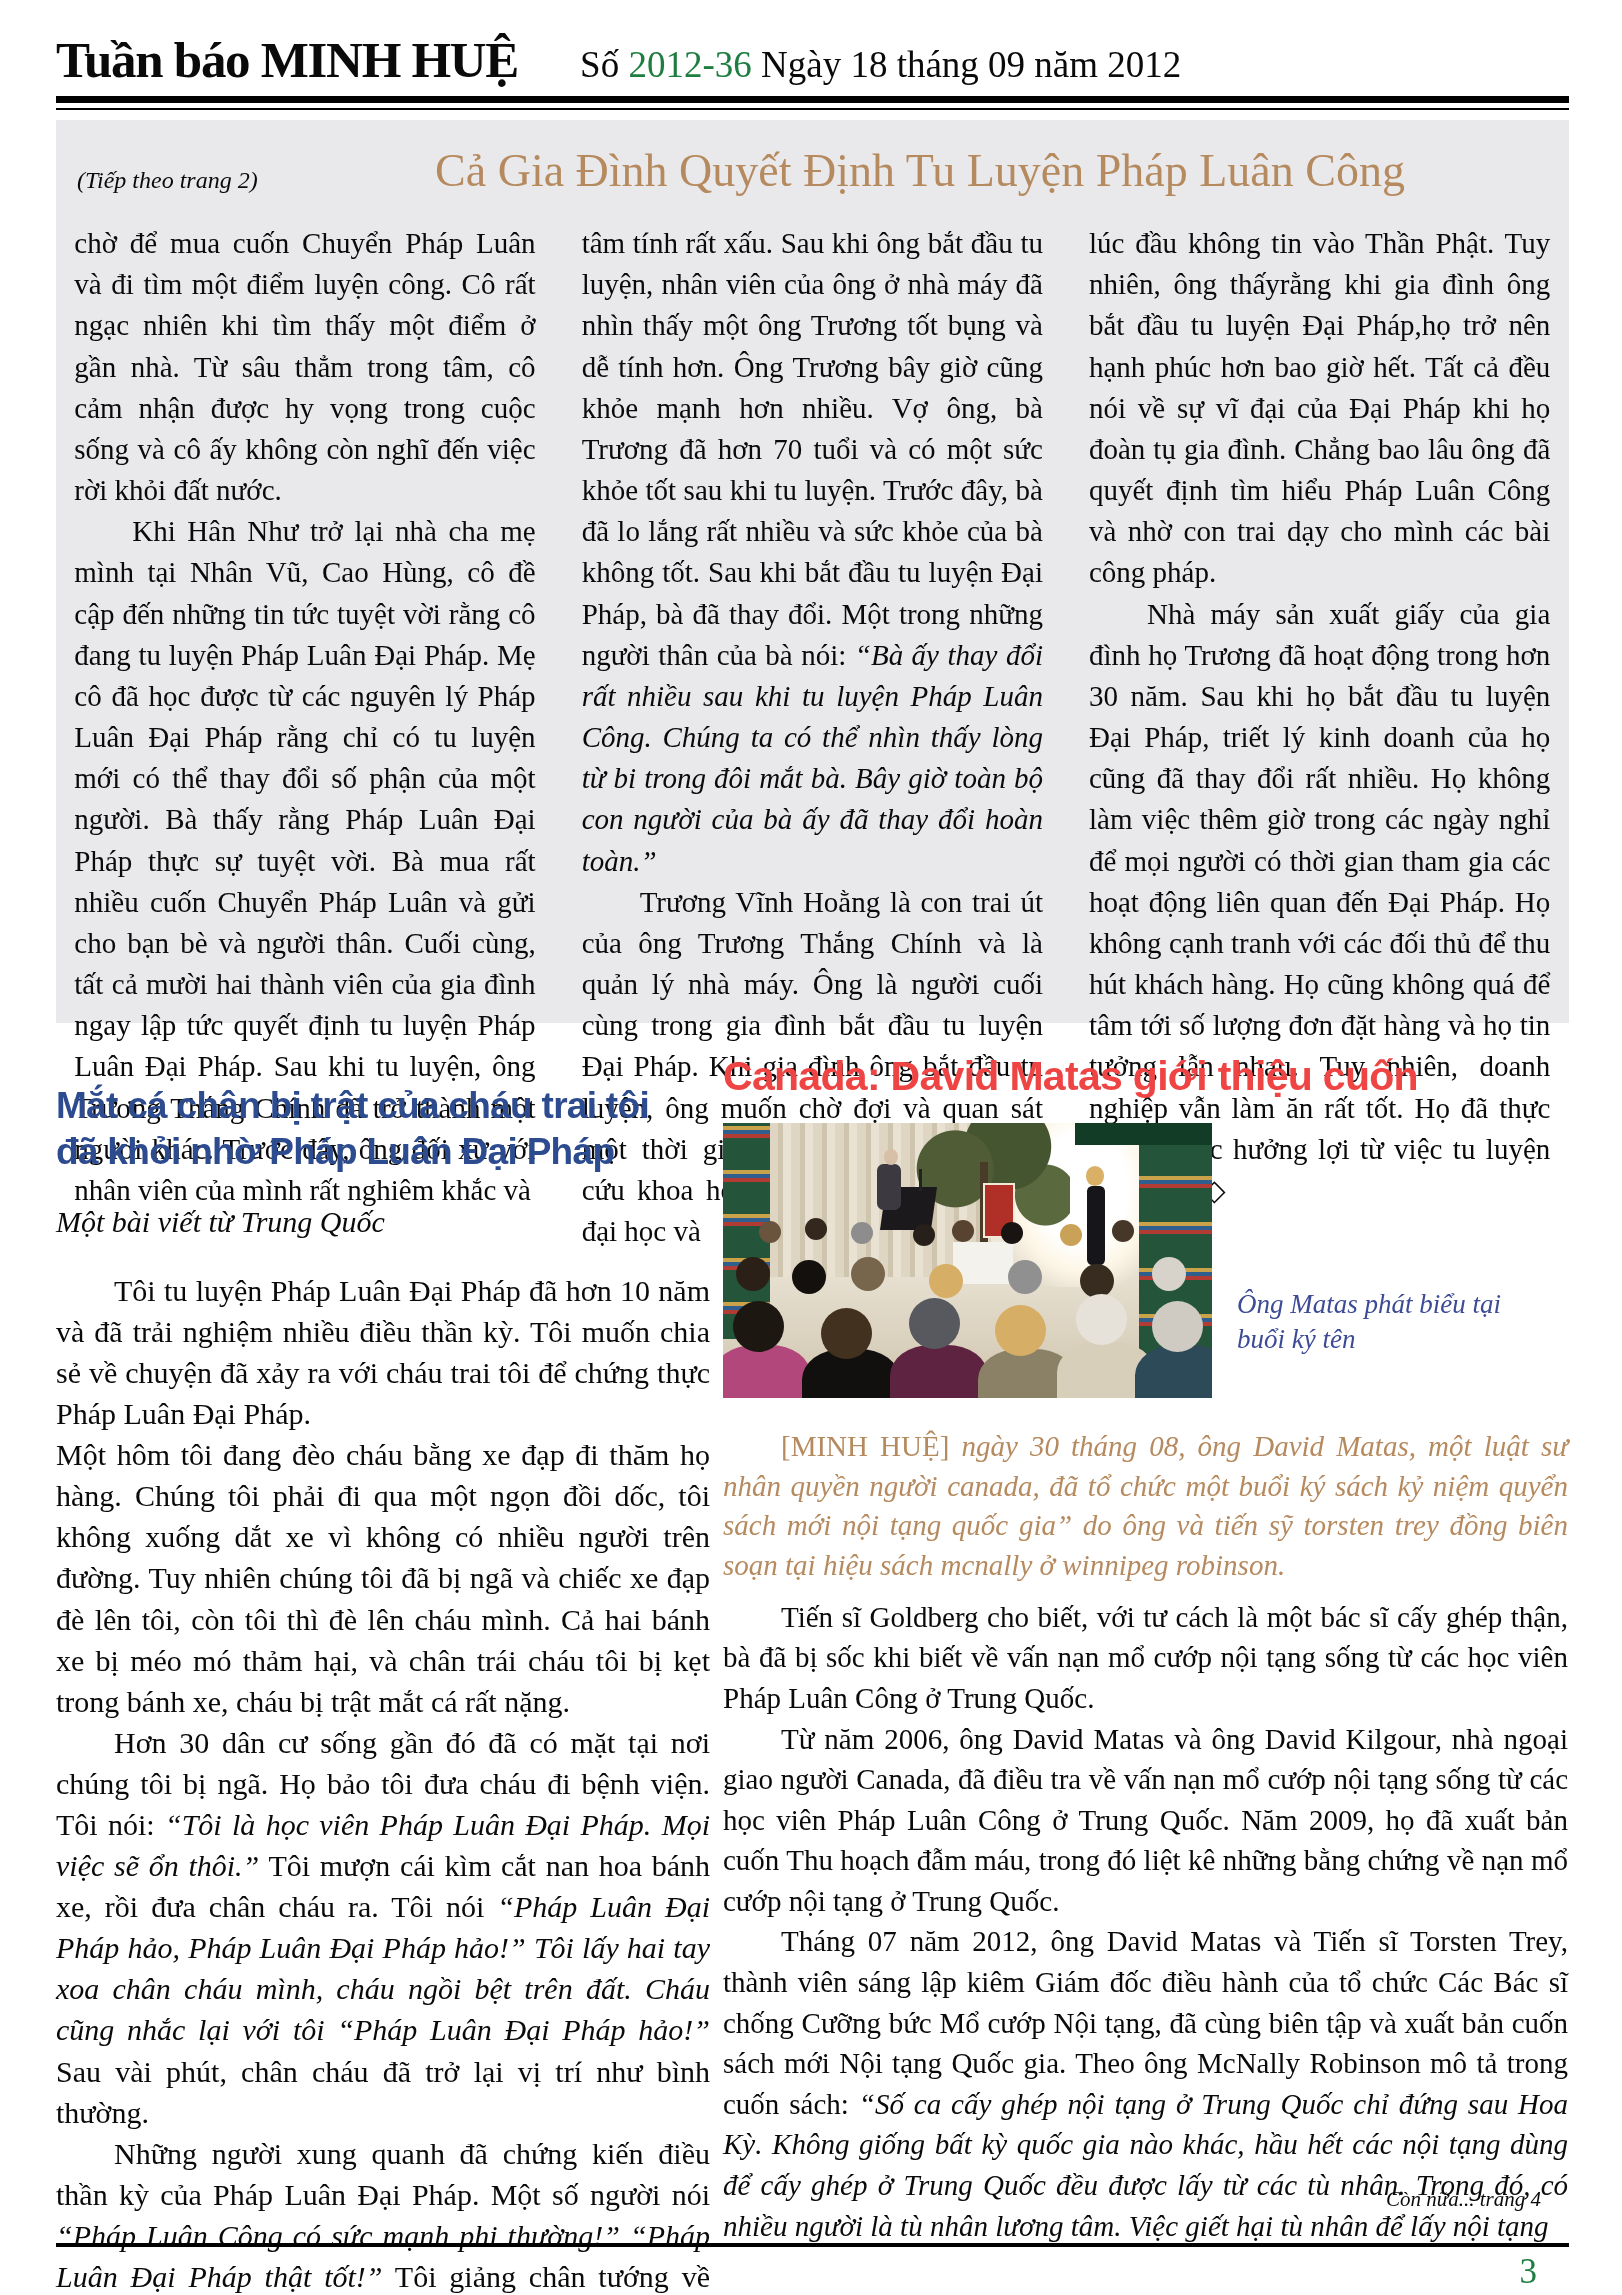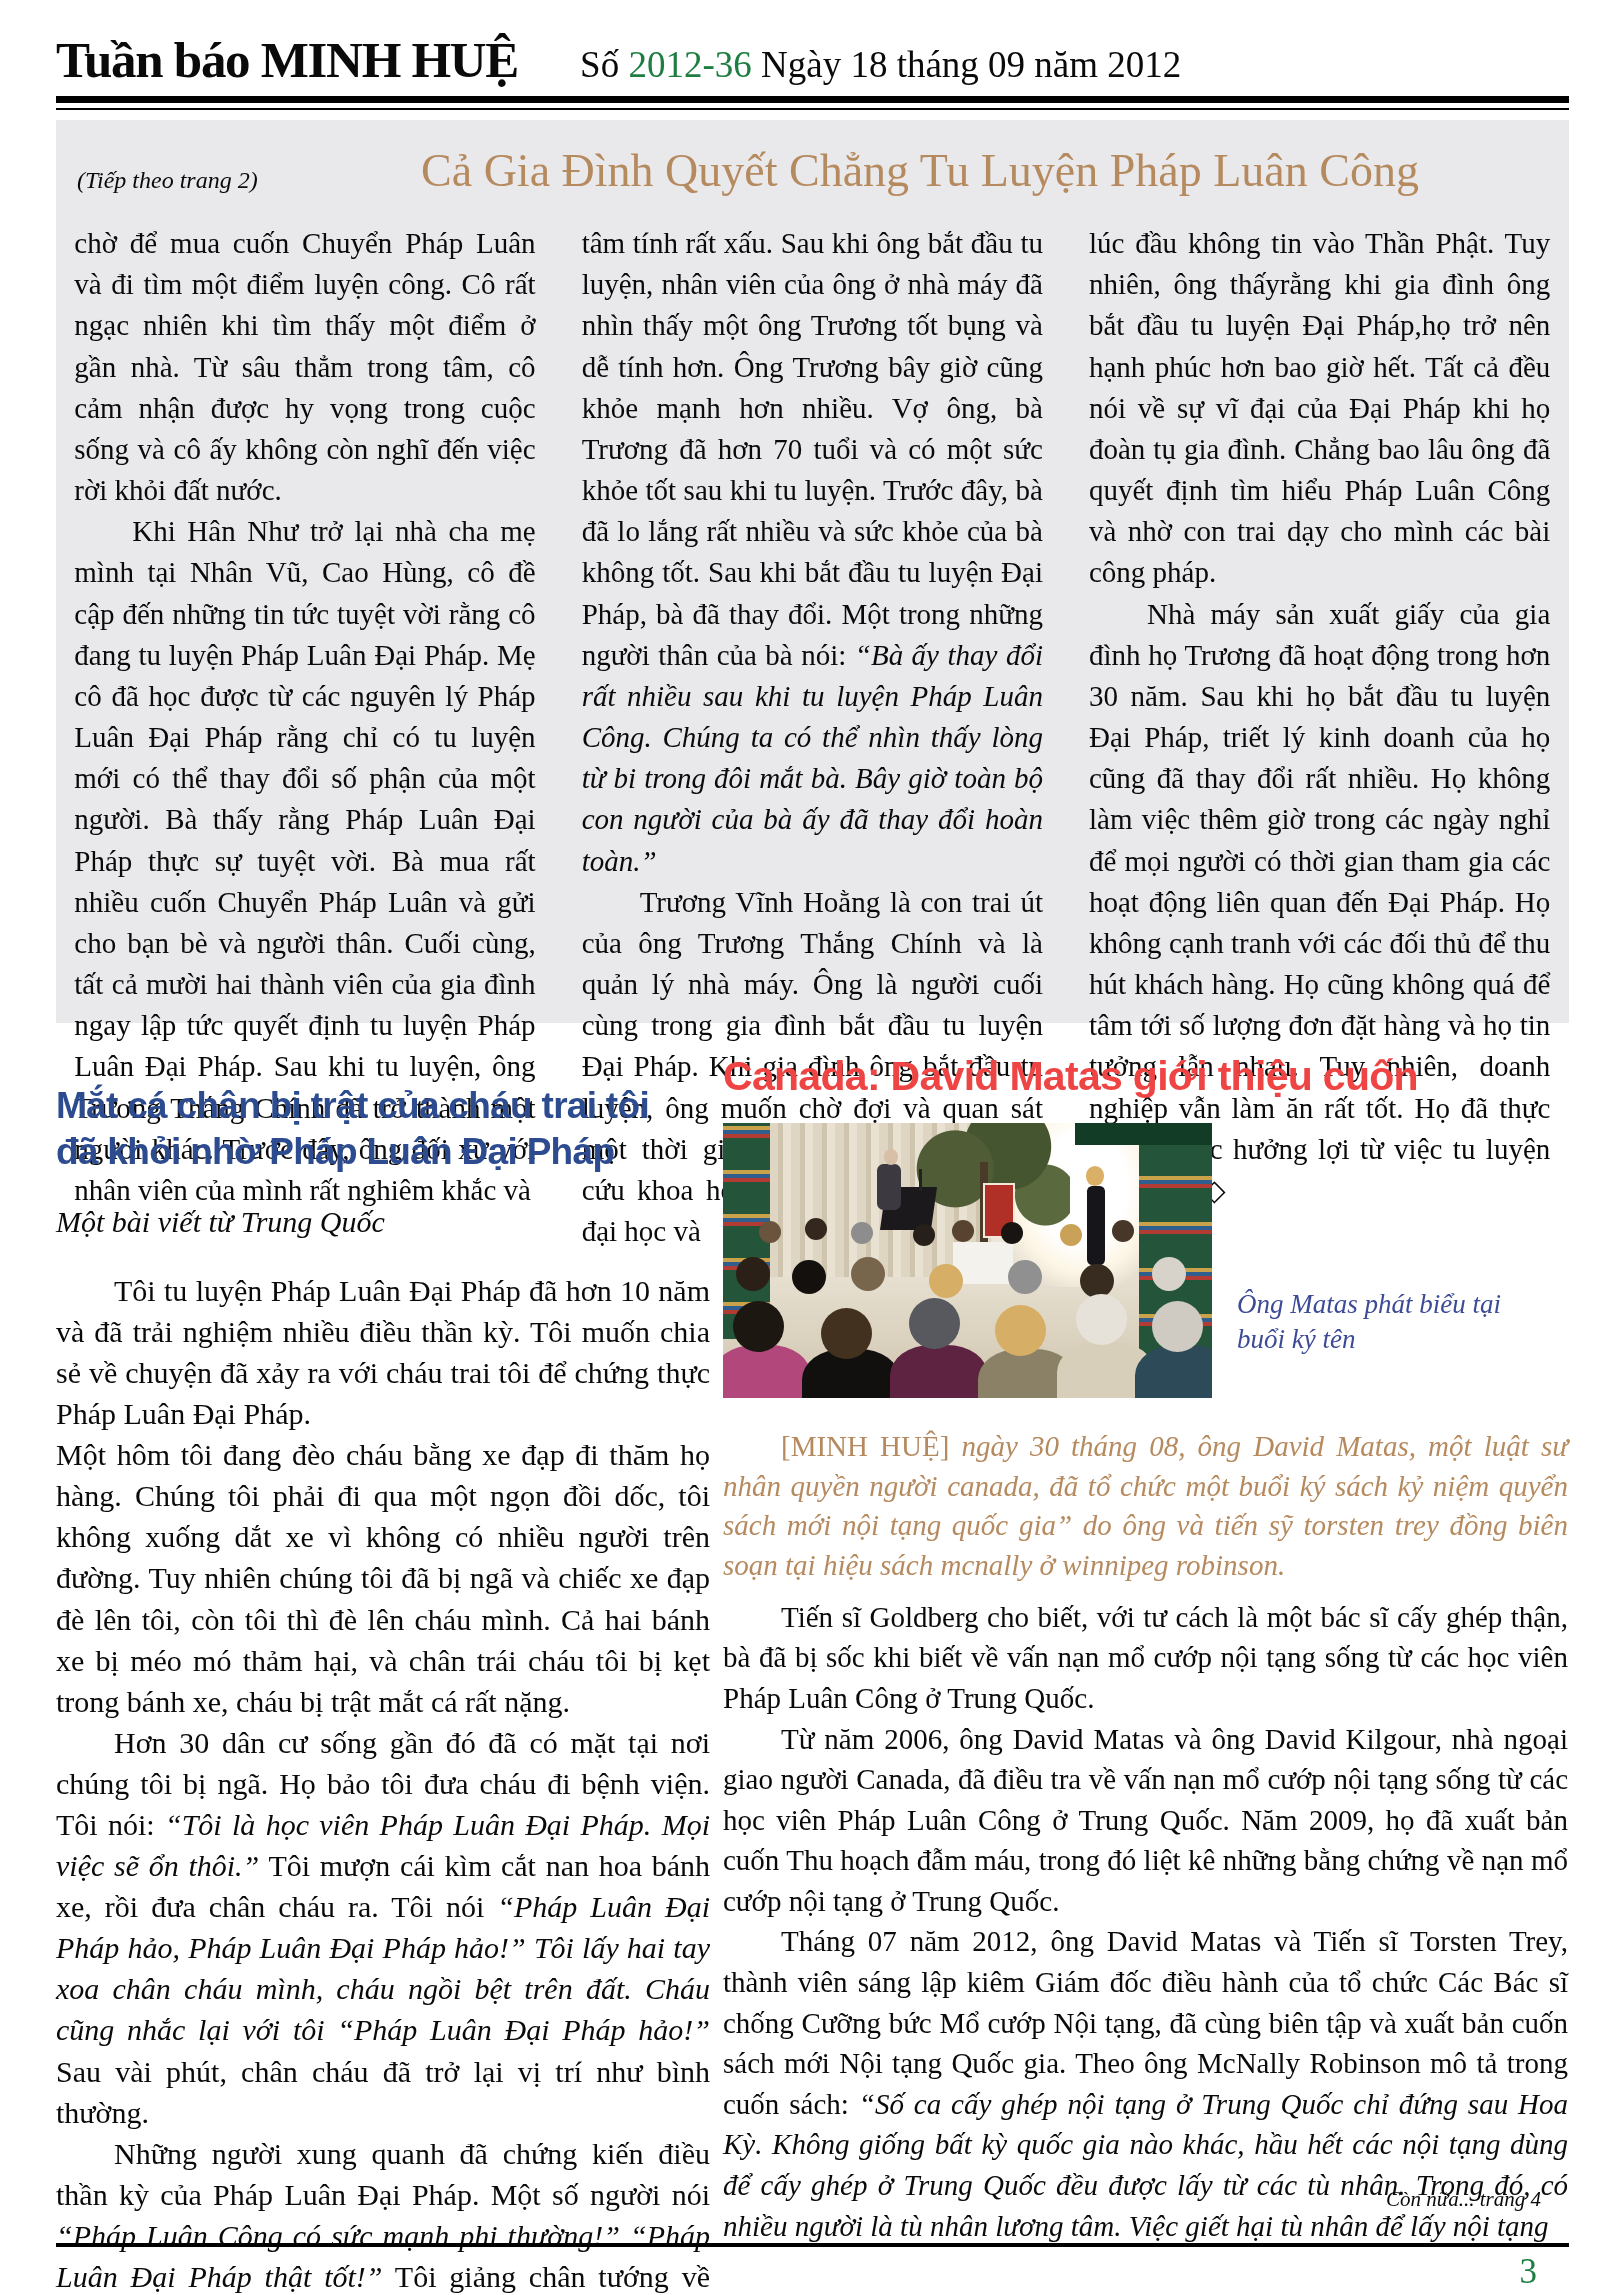--- a/index.html
+++ b/index.html
@@ -86,21 +86,21 @@
 <div class="page">
 
   <div class="header">
     <div class="brand">Tuần báo MINH HUỆ</div>
     <div class="issue"><span>Số </span><span class="num">2012-36</span><span> Ngày 18 tháng 09 năm 2012</span></div>
   </div>
   <div class="header-rule"></div>
 
   <div class="gray-box">
     <div class="cont-note">(Tiếp theo trang 2)</div>
-    <div class="gray-title">Cả Gia Đình Quyết Chẳng Tu Luyện Pháp Luân Công</div>
+    <div class="gray-title">Cả Gia Đình Quyết Định Tu Luyện Pháp Luân Công</div>
     <div class="gbox-cols">
       <div class="gbox-col">
           <p><span>chờ để mua cuốn Chuyển Pháp Luân và đi tìm một điểm  luyện công. Cô rất ngạc nhiên khi tìm thấy một điểm ở gần nhà. Từ sâu thẳm trong tâm, cô cảm nhận được hy vọng trong cuộc sống và cô ấy không còn nghĩ đến việc rời khỏi đất nước.</span></p>
           <p class="indent"><span>Khi Hân Như trở lại nhà cha mẹ mình tại Nhân Vũ, Cao Hùng, cô đề cập đến những tin tức tuyệt vời rằng cô đang tu luyện Pháp Luân Đại Pháp. Mẹ cô đã học được từ các nguyên lý Pháp Luân Đại Pháp rằng chỉ có tu luyện mới có thể thay đổi số phận của một người. Bà thấy rằng Pháp Luân Đại Pháp thực sự tuyệt vời. Bà mua rất nhiều cuốn Chuyển Pháp Luân và gửi cho bạn bè và người thân. Cuối cùng, tất cả mười hai thành viên của gia đình ngay lập tức quyết định tu luyện Pháp Luân Đại Pháp. Sau khi tu luyện, ông Trương Thắng Chính đã trở thành một người khác. Trước đây, ông đối xử với nhân viên của mình rất nghiêm khắc và</span></p>
         </div>
       <div class="gbox-col">
           <p><span>tâm tính rất xấu. Sau khi ông bắt đầu tu luyện, nhân viên của ông ở nhà máy đã nhìn thấy một ông Trương tốt bụng và dễ tính hơn. Ông Trương bây giờ cũng khỏe mạnh hơn nhiều. Vợ ông, bà Trương đã hơn 70 tuổi và có một sức khỏe tốt sau khi tu luyện. Trước đây, bà đã lo lắng rất nhiều và sức khỏe của bà không tốt. Sau khi bắt đầu tu luyện Đại Pháp, bà đã thay đổi. Một trong những người thân của bà nói: </span><span class="it">“Bà ấy thay đổi rất nhiều sau khi tu luyện Pháp Luân Công. Chúng ta có thể nhìn thấy lòng từ bi trong đôi mắt bà. Bây giờ toàn bộ con người của bà ấy đã thay đổi hoàn toàn.”</span></p>
           <p class="indent"><span>Trương Vĩnh Hoằng là con trai út của ông Trương Thắng Chính và là quản lý nhà máy. Ông là người cuối cùng trong gia đình bắt đầu tu luyện Đại Pháp. Khi gia đình ông bắt đầu tu luyện, ông muốn chờ đợi và quan sát một thời gian. Ngoài ra, ông nghiên cứu khoa học và công nghệ ở trường đại học và</span></p>
         </div>
       <div class="gbox-col">

